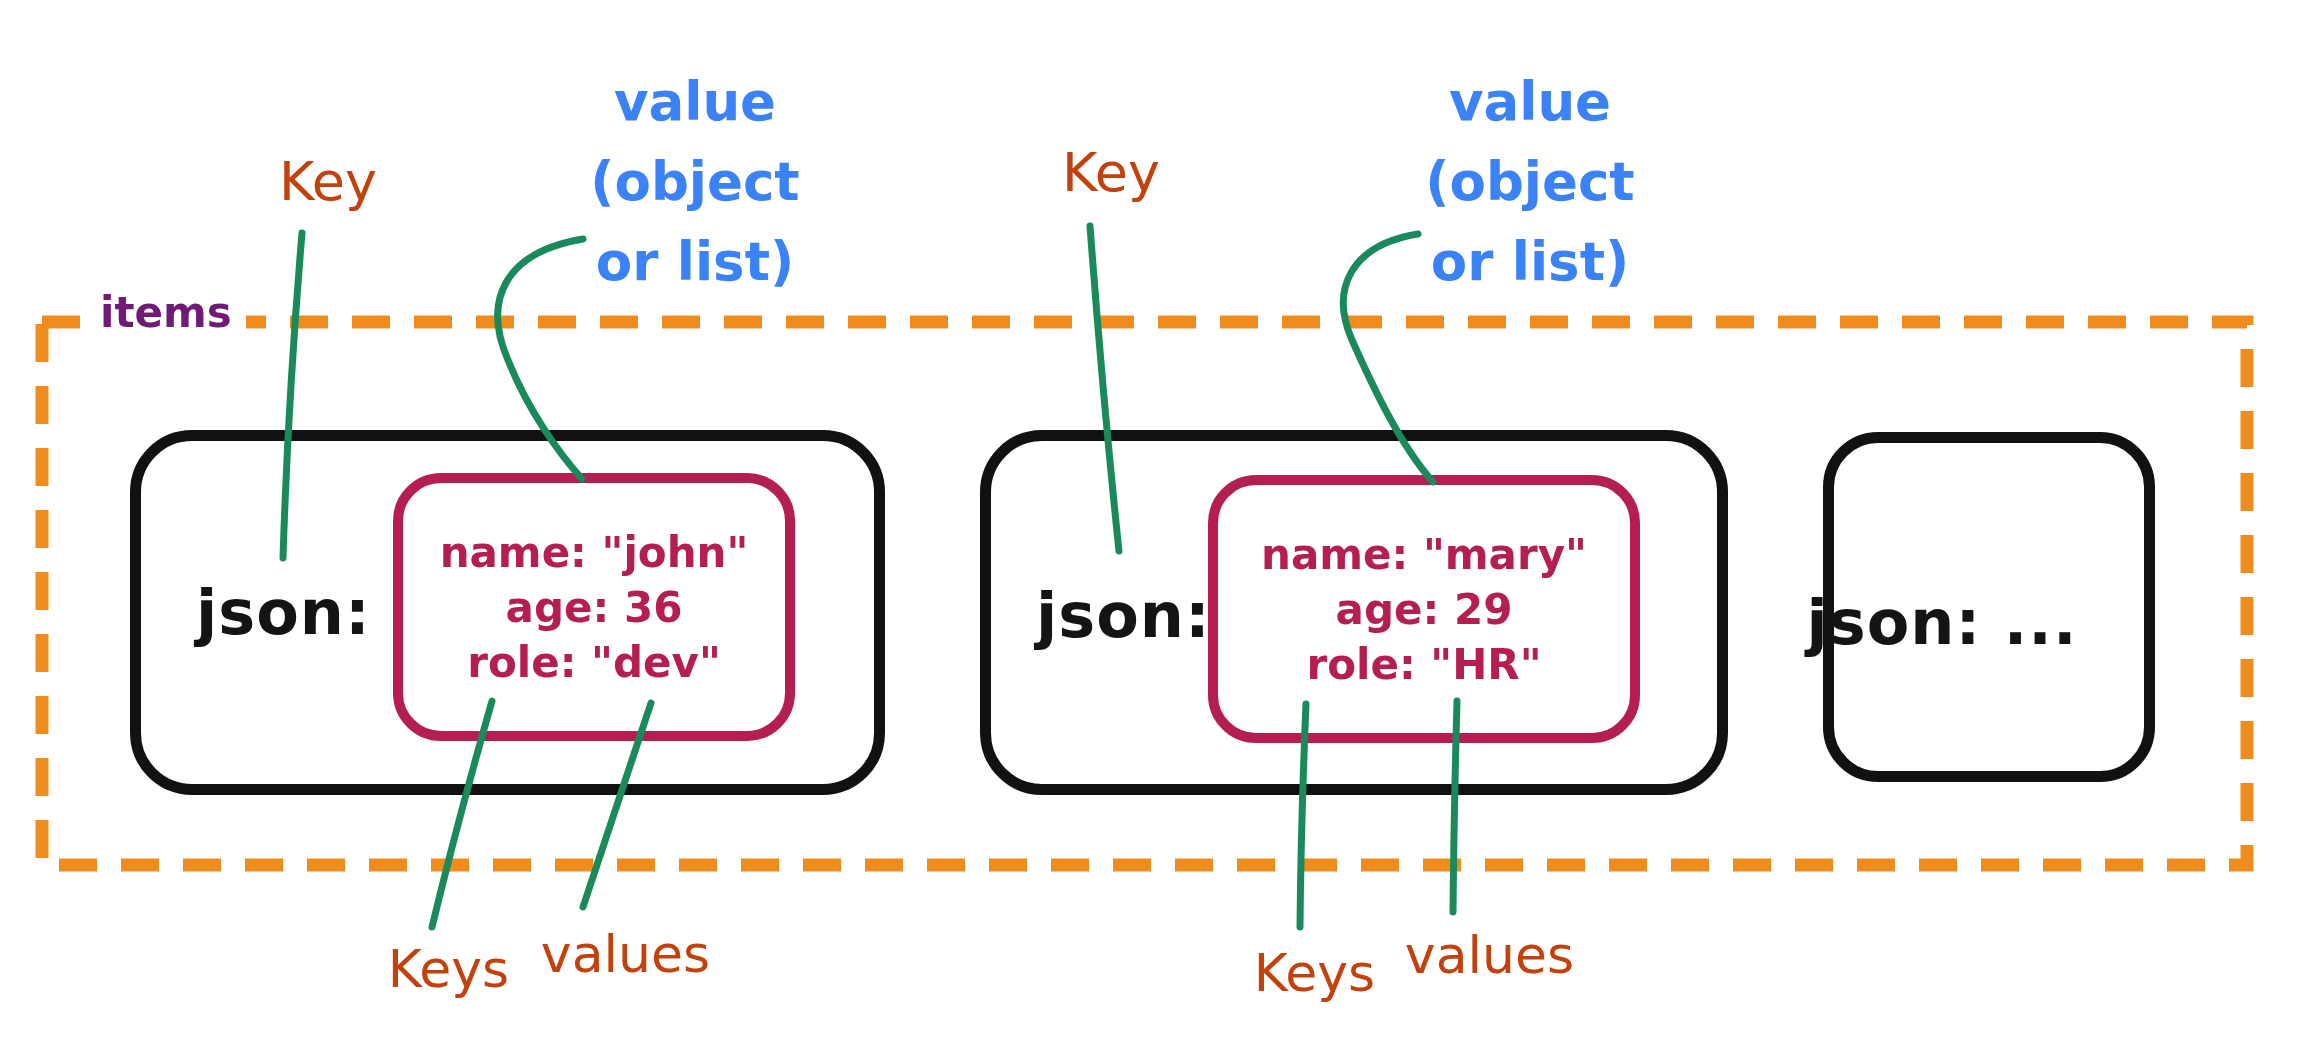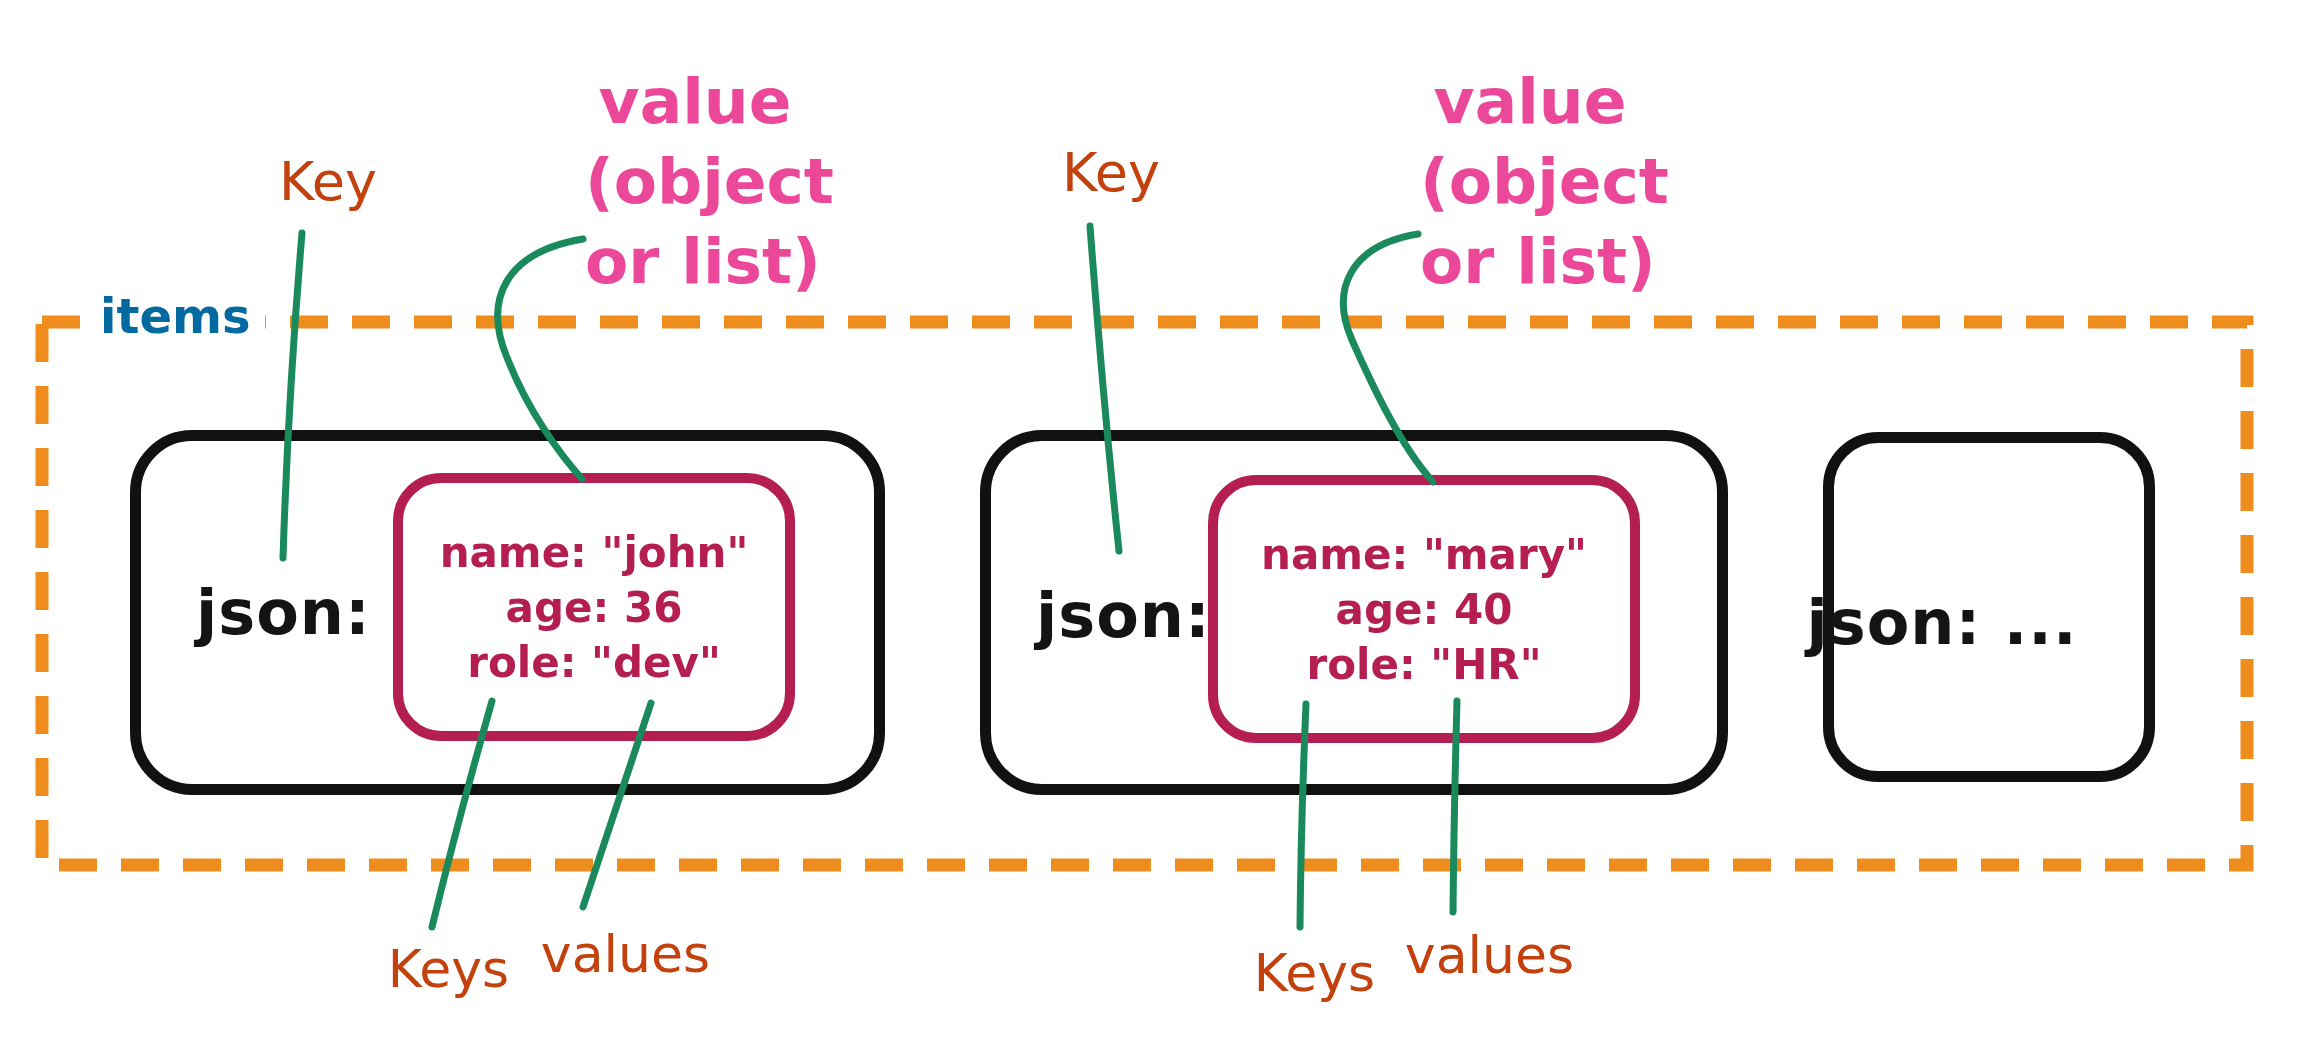--- a/index.html
+++ b/index.html
@@ -47,33 +47,33 @@
   .green-label {
     position: absolute;
     color: #c2410c;
     font-weight: 400;
     text-align: right;
     z-index: 10;
     white-space: nowrap;
   }
   .value-block {
     position: absolute;
-    color: #ec4899;
+    color: #3b82f6;
     font-weight: 600;
     text-align: center;
     z-index: 10;
-    font-size: 63px;
+    font-size: 53px;
     line-height: 80px;
     white-space: nowrap;
   }
   .orange-label {
     position: absolute;
-    color: #0369a1;
+    color: #701a75;
     font-weight: 700;
-    font-size: 48px;
+    font-size: 42px;
     background: #ffffff;
     padding: 0 14px;
     z-index: 10;
     white-space: nowrap;
   }
   .json-label {
     position: absolute;
     color: #141414;
     font-weight: 600;
     font-size: 62px;
@@ -123,21 +123,21 @@
   <div class="object-box" style="left:393px; top:473px; width:402px; height:268px;">
     <div class="field-line">name: "john"</div>
     <div class="field-line">age: 36</div>
     <div class="field-line">role: "dev"</div>
   </div>
 
   <div class="card" style="left:980px; top:430px; width:748px; height:365px;"></div>
   <div class="json-label" style="left:1036px; top:579px; width:160px;">json:</div>
   <div class="object-box" style="left:1208px; top:475px; width:432px; height:268px;">
     <div class="field-line">name: "mary"</div>
-    <div class="field-line">age: 40</div>
+    <div class="field-line">age: 29</div>
     <div class="field-line">role: "HR"</div>
   </div>
 
   <div class="card" style="left:1823px; top:432px; width:332px; height:350px; border-radius:55px;"></div>
   <div class="json-label" style="left:1792px; top:586px; width:300px;">json: ...</div>
 
   <div class="green-label" style="left:364px; top:939px; width:145px; font-size:52px;">Keys</div>
   <div class="green-label" style="left:535px; top:924px; width:175px; font-size:52px;">values</div>
   <div class="green-label" style="left:1230px; top:943px; width:145px; font-size:52px;">Keys</div>
   <div class="green-label" style="left:1399px; top:925px; width:175px; font-size:52px;">values</div>

